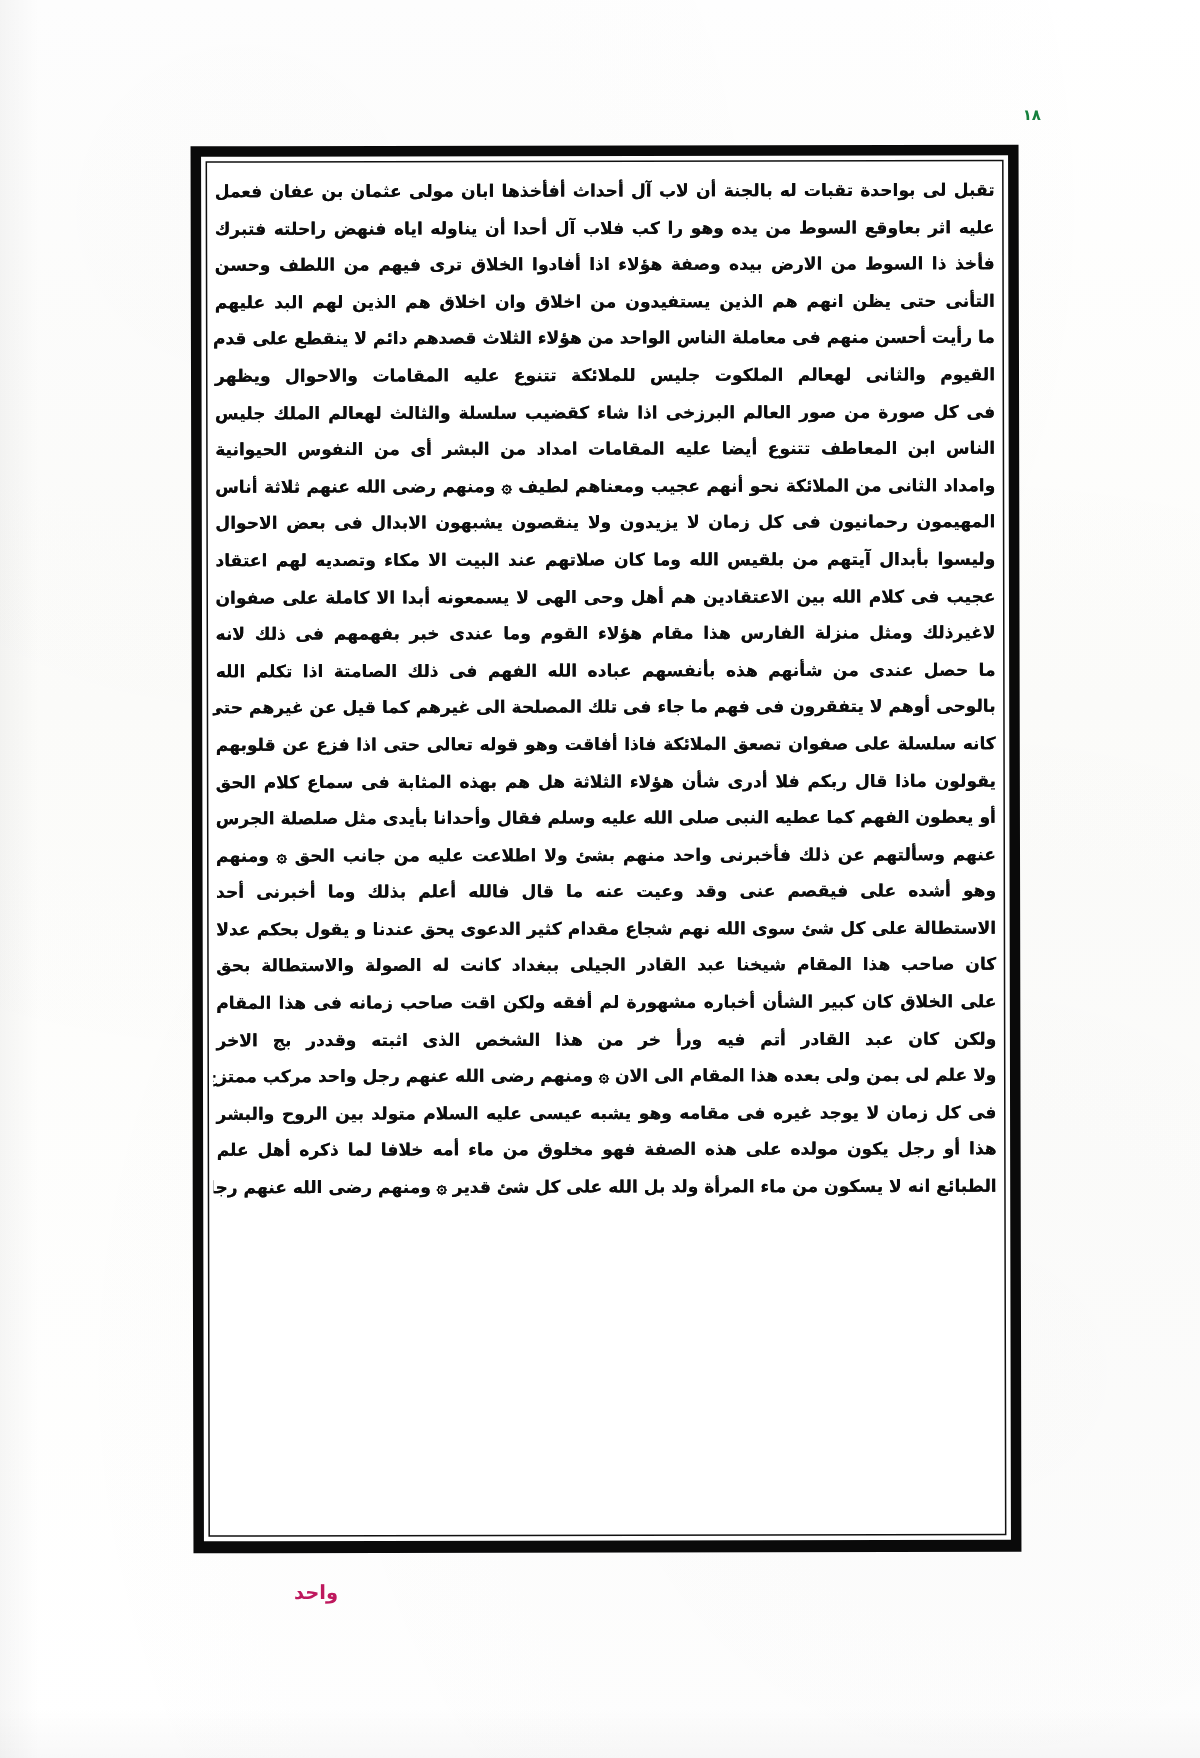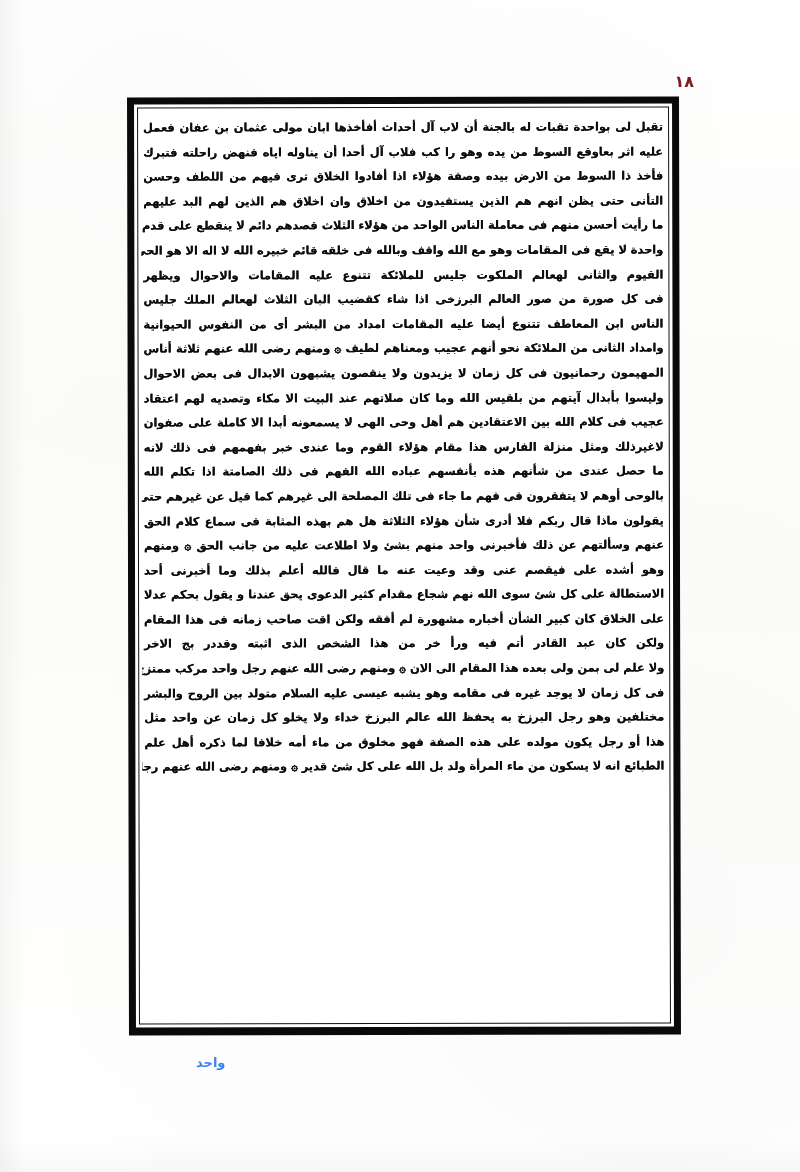--- a/index.html
+++ b/index.html
@@ -32,23 +32,23 @@
       linear-gradient(180deg, #ffffff 0%, #fcfcfa 40%, #ffffff 100%);
     pointer-events: none;
   }
 
   
   #page-number {
     position: absolute;
     top: 72px;
     right: 106px;
     font-family: "DejaVu Sans", sans-serif;
-    font-size: 16px;
+    font-size: 10px;
     font-weight: 700;
-    color: #7f1d1d;
+    color: #15803d;
     letter-spacing: 0px;
     direction: rtl;
   }
 
   
   #text-frame {
     position: absolute;
     left: 128px;
     top: 97px;
     width: 552px;
@@ -114,21 +114,21 @@
 
   
   #catchword {
     position: absolute;
     left: 196px;
     top: 1055px;
     direction: rtl;
     font-family: "DejaVu Sans", sans-serif;
     font-size: 13px;
     font-weight: 700;
-    color: #3b82f6;
+    color: #be185d;
   }
 
   
   #scan-edge-left {
     position: absolute; left: 0; top: 0; width: 26px; height: 1172px;
     background: linear-gradient(90deg, rgba(0,0,0,0.035), rgba(0,0,0,0));
     pointer-events: none;
   }
   #scan-edge-bottom {
     position: absolute; left: 0; bottom: 0; height: 34px; width: 800px;
@@ -146,40 +146,41 @@
   <div id="page-number">١٨</div>
 
   <div id="text-frame">
     <div id="frame-inner-rule"></div>
     <div id="text-block">
         <div class="ms-line"><span>تقبل لى بواحدة تقبات له بالجنة أن لاب آل أحداث أفأخذها ابان مولى عثمان بن عفان فعمل</span></div>
         <div class="ms-line stretch"><span>عليه اثر بعاوقع السوط من يده وهو را كب فلاب آل أحدا أن يناوله اياه فنهض راحلته فتبرك</span></div>
         <div class="ms-line"><span>فأخذ ذا السوط من الارض بيده وصفة هؤلاء اذا أفادوا الخلاق ترى فيهم من اللطف وحسن</span></div>
         <div class="ms-line"><span>التأنى حتى يظن انهم هم الذين يستفيدون من اخلاق وان اخلاق هم الذين لهم البد عليهم</span></div>
         <div class="ms-line stretch"><span>ما رأيت أحسن منهم فى معاملة الناس الواحد من هؤلاء الثلاث قصدهم دائم لا ينقطع على قدم</span></div>
-        <div class="ms-line"><span>واحدة لا يقع فى المقامات وهو مع الله واقف وبالله فى خلقه قائم خبيره الله لا اله الا هو الحى</span></div>
         <div class="ms-line"><span>القيوم والثانى لهعالم الملكوت جليس للملائكة تتنوع عليه المقامات والاحوال ويظهر</span></div>
-        <div class="ms-line stretch"><span>فى كل صورة من صور العالم البرزخى اذا شاء كقضيب البان الثلاث لهعالم الملك جليس</span></div>
+        <div class="ms-line stretch"><span>فى كل صورة من صور العالم البرزخى اذا شاء كقضيب سلسلة والثالث لهعالم الملك جليس</span></div>
         <div class="ms-line"><span>الناس ابن المعاطف تتنوع أيضا عليه المقامات امداد من البشر أى من النفوس الحيوانية</span></div>
         <div class="ms-line"><span>وامداد الثانى من الملائكة نحو أنهم عجيب ومعناهم لطيف ۞ ومنهم رضى الله عنهم ثلاثة أناس</span></div>
         <div class="ms-line stretch"><span>المهيمون رحمانيون فى كل زمان لا يزيدون ولا ينقصون يشبهون الابدال فى بعض الاحوال</span></div>
         <div class="ms-line"><span>وليسوا بأبدال آيتهم من بلقيس الله وما كان صلاتهم عند البيت الا مكاء وتصديه لهم اعتقاد</span></div>
         <div class="ms-line"><span>عجيب فى كلام الله بين الاعتقادين هم أهل وحى الهى لا يسمعونه أبدا الا كاملة على صفوان</span></div>
         <div class="ms-line stretch"><span>لاغيرذلك ومثل منزلة الفارس هذا مقام هؤلاء القوم وما عندى خبر بفهمهم فى ذلك لانه</span></div>
         <div class="ms-line"><span>ما حصل عندى من شأنهم هذه بأنفسهم عباده الله الفهم فى ذلك الصامتة اذا تكلم الله</span></div>
         <div class="ms-line"><span>بالوحى أوهم لا يتفقرون فى فهم ما جاء فى تلك المصلحة الى غيرهم كما قيل عن غيرهم حتى اذا فزع</span></div>
+        <div class="ms-line"><span>كانه سلسلة على صفوان تصعق الملائكة فاذا أفاقت وهو قوله تعالى حتى اذا فزع عن قلوبهم</span></div>
         <div class="ms-line"><span>يقولون ماذا قال ربكم فلا أدرى شأن هؤلاء الثلاثة هل هم بهذه المثابة فى سماع كلام الحق</span></div>
+        <div class="ms-line stretch"><span>أو يعطون الفهم كما عطيه النبى صلى الله عليه وسلم فقال وأحدانا بأيدى مثل صلصلة الجرس</span></div>
         <div class="ms-line"><span>عنهم وسألتهم عن ذلك فأخبرنى واحد منهم بشئ ولا اطلاعت عليه من جانب الحق ۞ ومنهم</span></div>
         <div class="ms-line"><span>وهو أشده على فيقصم عنى وقد وعيت عنه ما قال فالله أعلم بذلك وما أخبرنى أحد</span></div>
         <div class="ms-line"><span>الاستطالة على كل شئ سوى الله نهم شجاع مقدام كثير الدعوى يحق عندنا و يقول بحكم عدلا</span></div>
+        <div class="ms-line"><span>كان صاحب هذا المقام شيخنا عبد القادر الجيلى ببغداد كانت له الصولة والاستطالة بحق</span></div>
         <div class="ms-line stretch"><span>على الخلاق كان كبير الشأن أخباره مشهورة لم أفقه ولكن اقت صاحب زمانه فى هذا المقام</span></div>
         <div class="ms-line"><span>ولكن كان عبد القادر أتم فيه ورأ خر من هذا الشخص الذى اثبته وقددر بج الاخر</span></div>
         <div class="ms-line"><span>ولا علم لى بمن ولى بعده هذا المقام الى الان ۞ ومنهم رضى الله عنهم رجل واحد مركب ممتزج</span></div>
         <div class="ms-line stretch"><span>فى كل زمان لا يوجد غيره فى مقامه وهو يشبه عيسى عليه السلام متولد بين الروح والبشر</span></div>
-        <div class="ms-line"><span>مختلفين وهو رجل البرزخ به يحفظ الله عالم البرزخ خداء ولا يخلو كل زمان عن واحد مثل</span></div>
         <div class="ms-line stretch"><span>هذا أو رجل يكون مولده على هذه الصفة فهو مخلوق من ماء أمه خلافا لما ذكره أهل علم</span></div>
         <div class="ms-line"><span>الطبائع انه لا يسكون من ماء المرأة ولد بل الله على كل شئ قدير ۞ ومنهم رضى الله عنهم رجل</span></div>
       </div>
   </div>
 
   <div id="catchword">واحد</div>
 
   <div id="scan-edge-left"></div>
   <div id="scan-edge-bottom"></div>
 </div>

